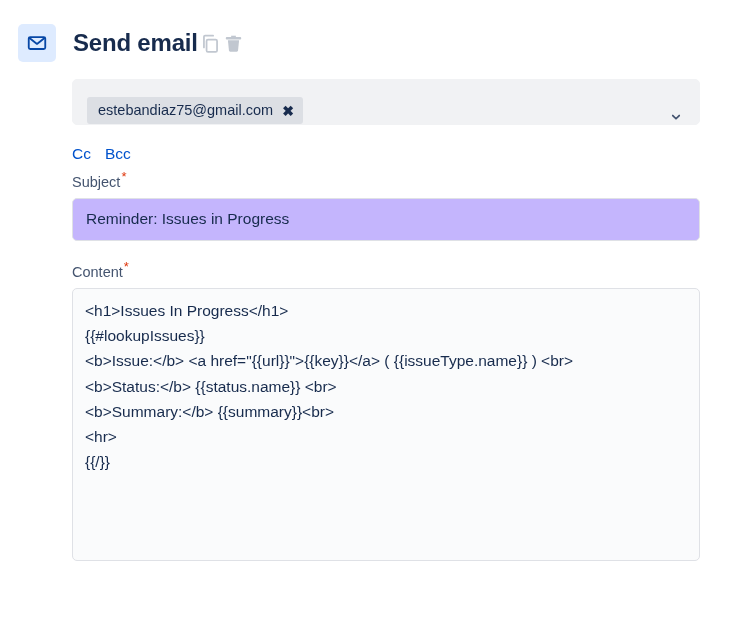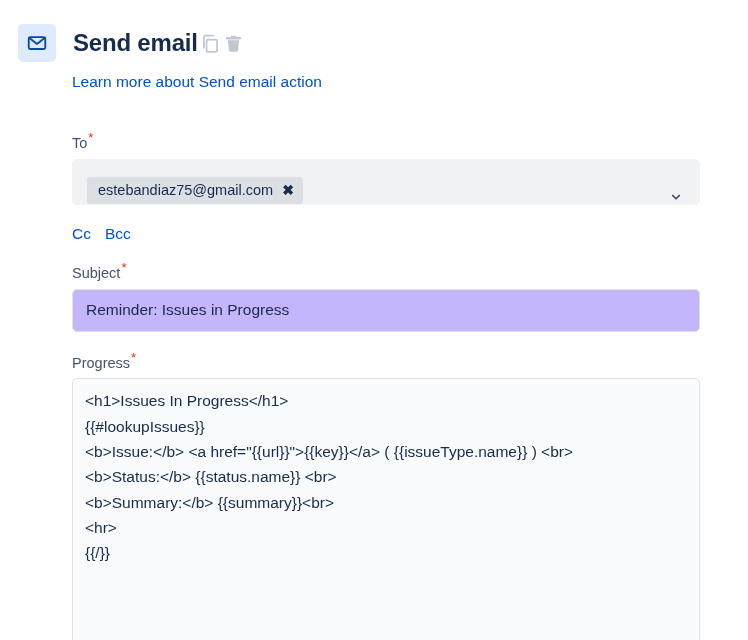--- a/index.html
+++ b/index.html
@@ -155,21 +155,21 @@
   }
   .cc-link {
     font-size: 15.5px;
     color: #0052CC;
     text-decoration: none;
     cursor: pointer;
     line-height: 19px;
   }
 
   
-  .subject-label { margin-top: 18px; }
+  .subject-label { margin-top: 7px; }
   .text-input {
     margin-top: 7px;
     width: 628px;
     height: 43px;
     background: #c4b5fd;
     border: 1px solid #DFE1E6;
     border-radius: 5px;
     padding: 0 13px;
     font-family: "Liberation Sans", sans-serif;
     font-size: 15.5px;
@@ -226,26 +226,22 @@
           <rect x="3.2" y="4.6" width="17.6" height="2.9" rx="1.1" fill="#C1C7D0"></rect>
           <path d="M5.6 8.4H18.4L17.2 20.1C17.1 20.9 16.5 21.4 15.7 21.4H8.3C7.5 21.4 6.9 20.9 6.8 20.1L5.6 8.4Z" fill="#C1C7D0"></path>
           <path d="M9.3 3.1H14.7V5.2H9.3V3.1Z" fill="#C1C7D0"></path>
         </svg>
       </button>
     </div>
   </div>
 
   <div class="form">
 
-    <a class="learn-link">Learn more about Send email action</a>
-
-    
-    <label class="field-label to-label">
-      <span>To</span><span class="req">*</span>
-    </label>
+
+    
 
     <div class="select-field">
       <span class="chip">
         <span class="chip-label">estebandiaz75@gmail.com</span>
         <button class="chip-remove">✖</button>
       </span>
       <span class="select-spacer"></span>
       <span class="chevron">
         <svg width="14" height="14" viewBox="0 0 24 24" fill="none" aria-hidden="true">
           <path d="M6.5 9.5L12 15L17.5 9.5" stroke="#42526E" stroke-width="3" stroke-linecap="round" stroke-linejoin="round"></path>
@@ -260,21 +256,21 @@
     </div>
 
     
     <label class="field-label subject-label">
       <span>Subject</span><span class="req">*</span>
     </label>
     <input class="text-input" type="text" value="Reminder: Issues in Progress" style="">
 
     
     <label class="field-label content-label">
-      <span>Progress</span><span class="req">*</span>
+      <span>Content</span><span class="req">*</span>
     </label>
     <textarea class="content-area" spellcheck="false" style="">&lt;h1&gt;Issues In Progress&lt;/h1&gt;
 {{#lookupIssues}}
 &lt;b&gt;Issue:&lt;/b&gt; &lt;a href="{{url}}"&gt;{{key}}&lt;/a&gt; ( {{issueType.name}} ) &lt;br&gt;
 &lt;b&gt;Status:&lt;/b&gt; {{status.name}} &lt;br&gt;
 &lt;b&gt;Summary:&lt;/b&gt; {{summary}}&lt;br&gt;
 &lt;hr&gt;
 {{/}}</textarea>
 
   </div>

